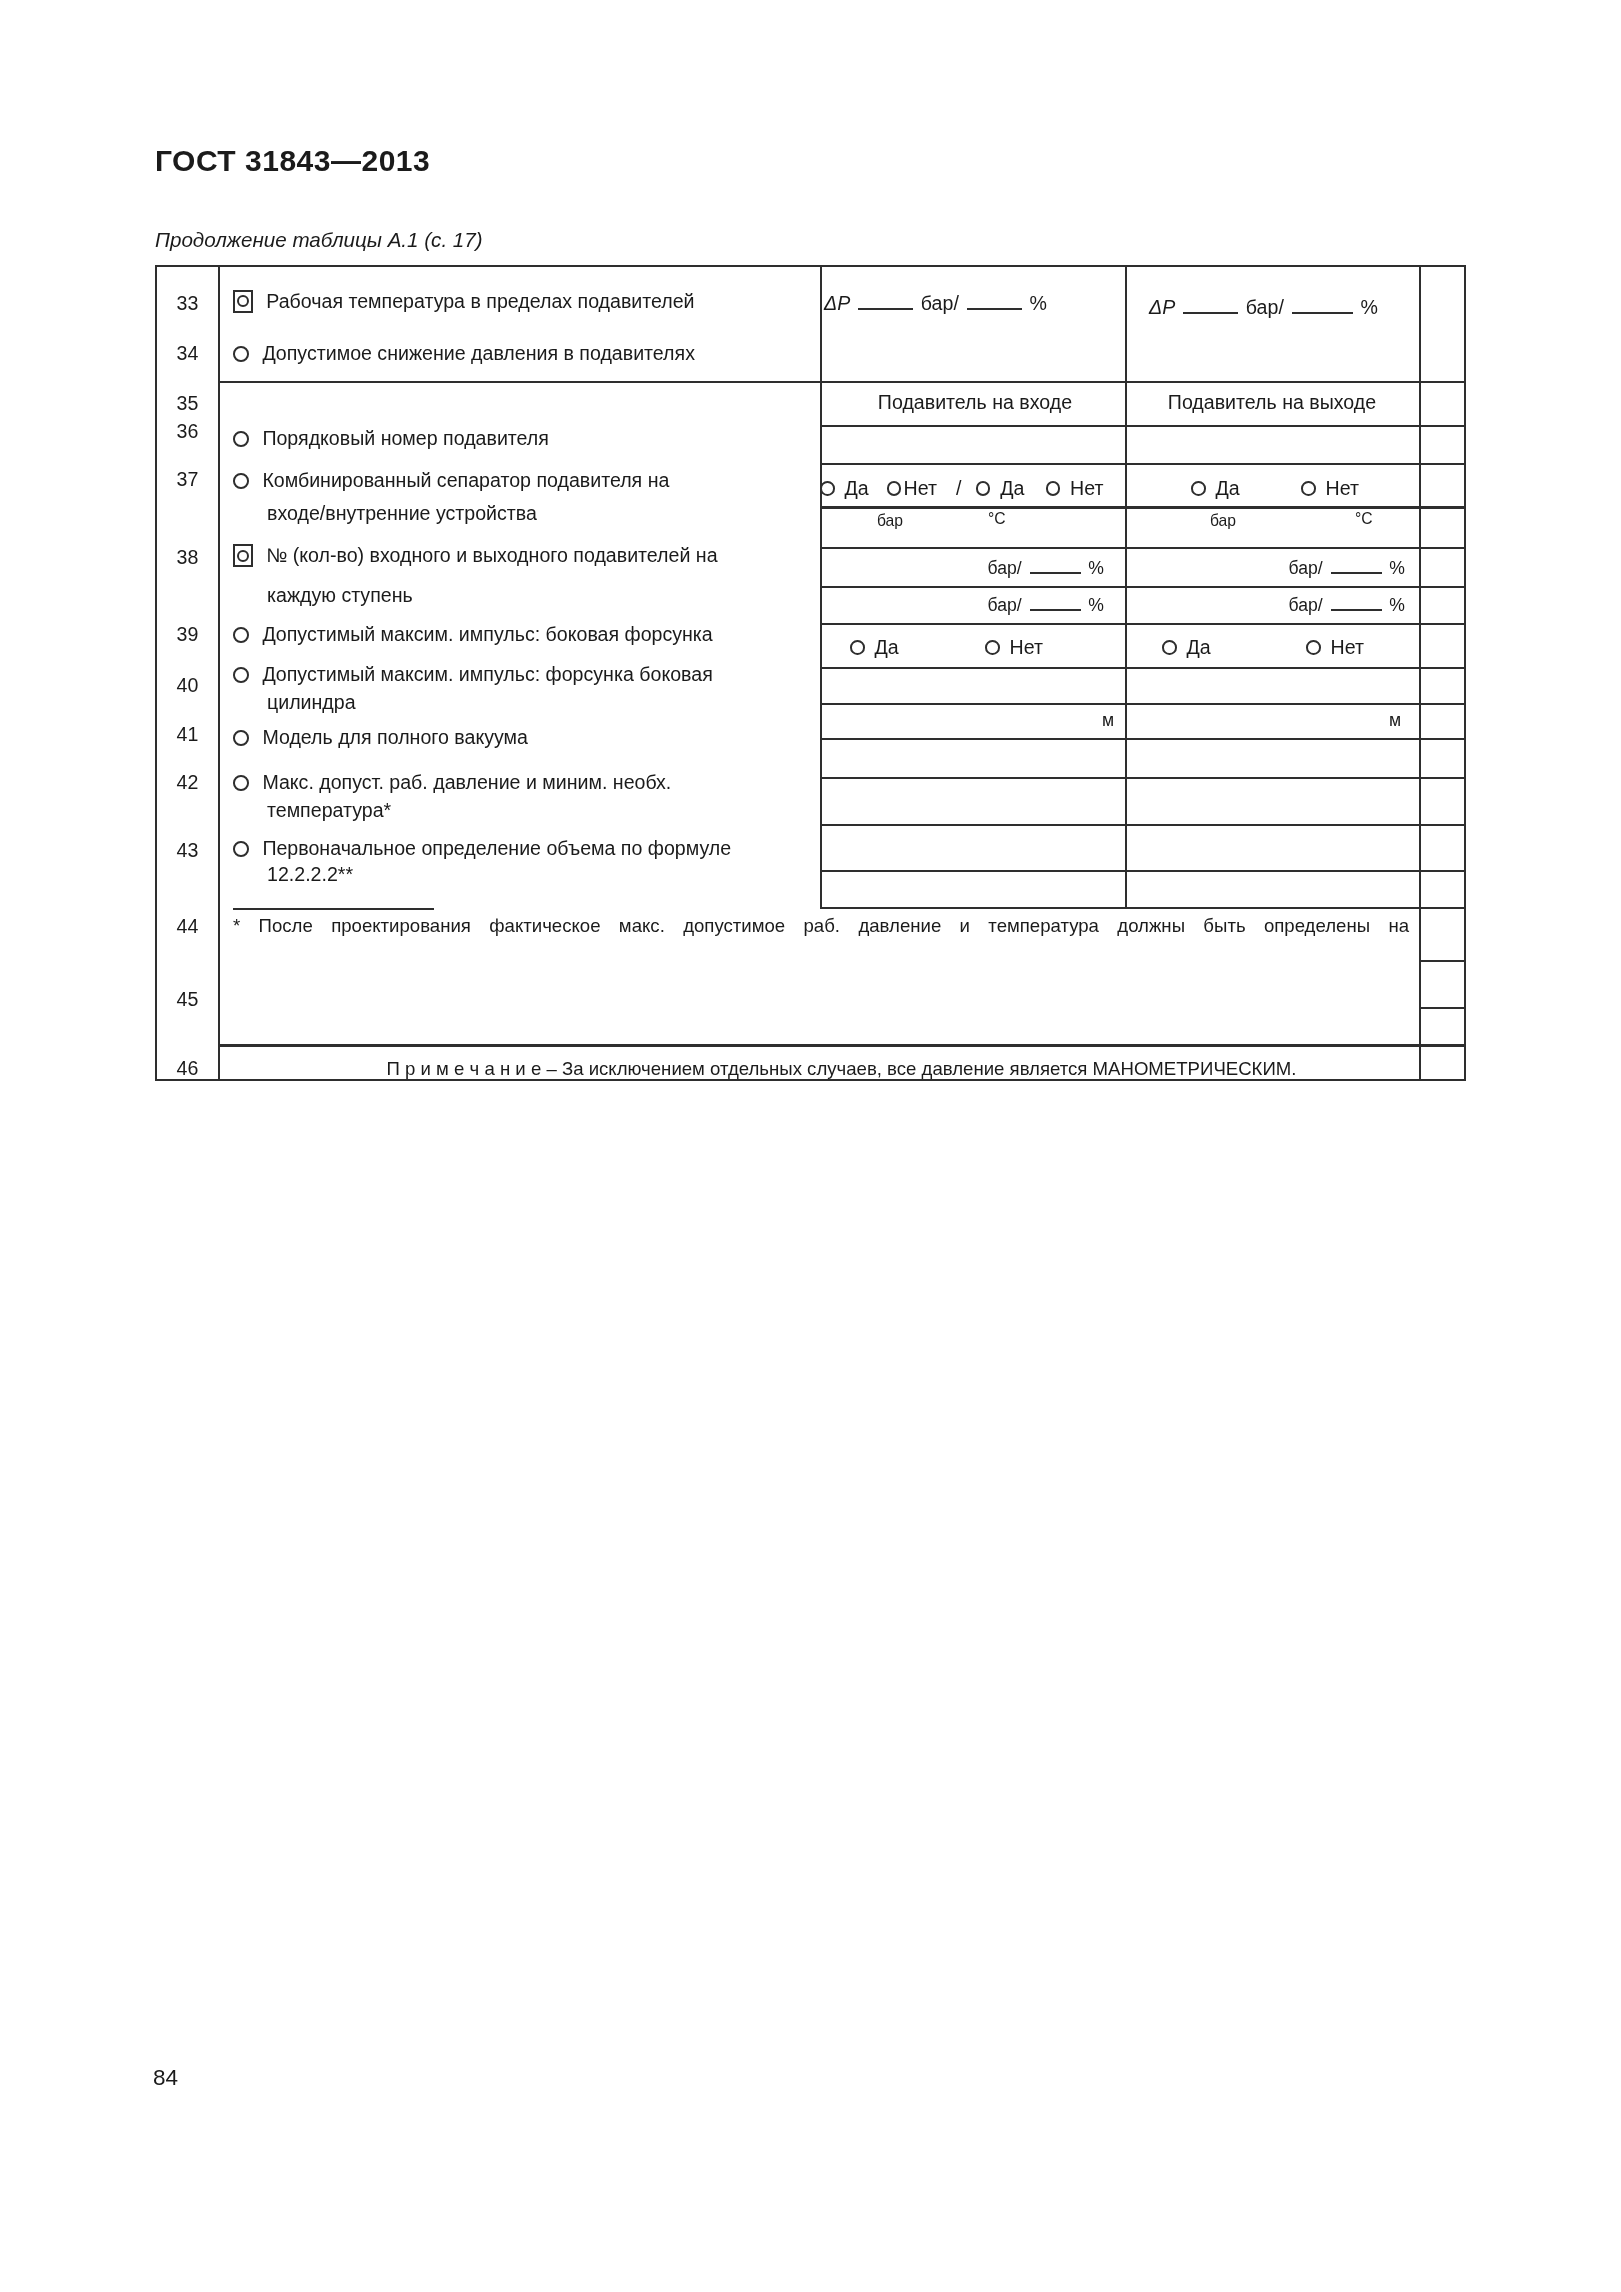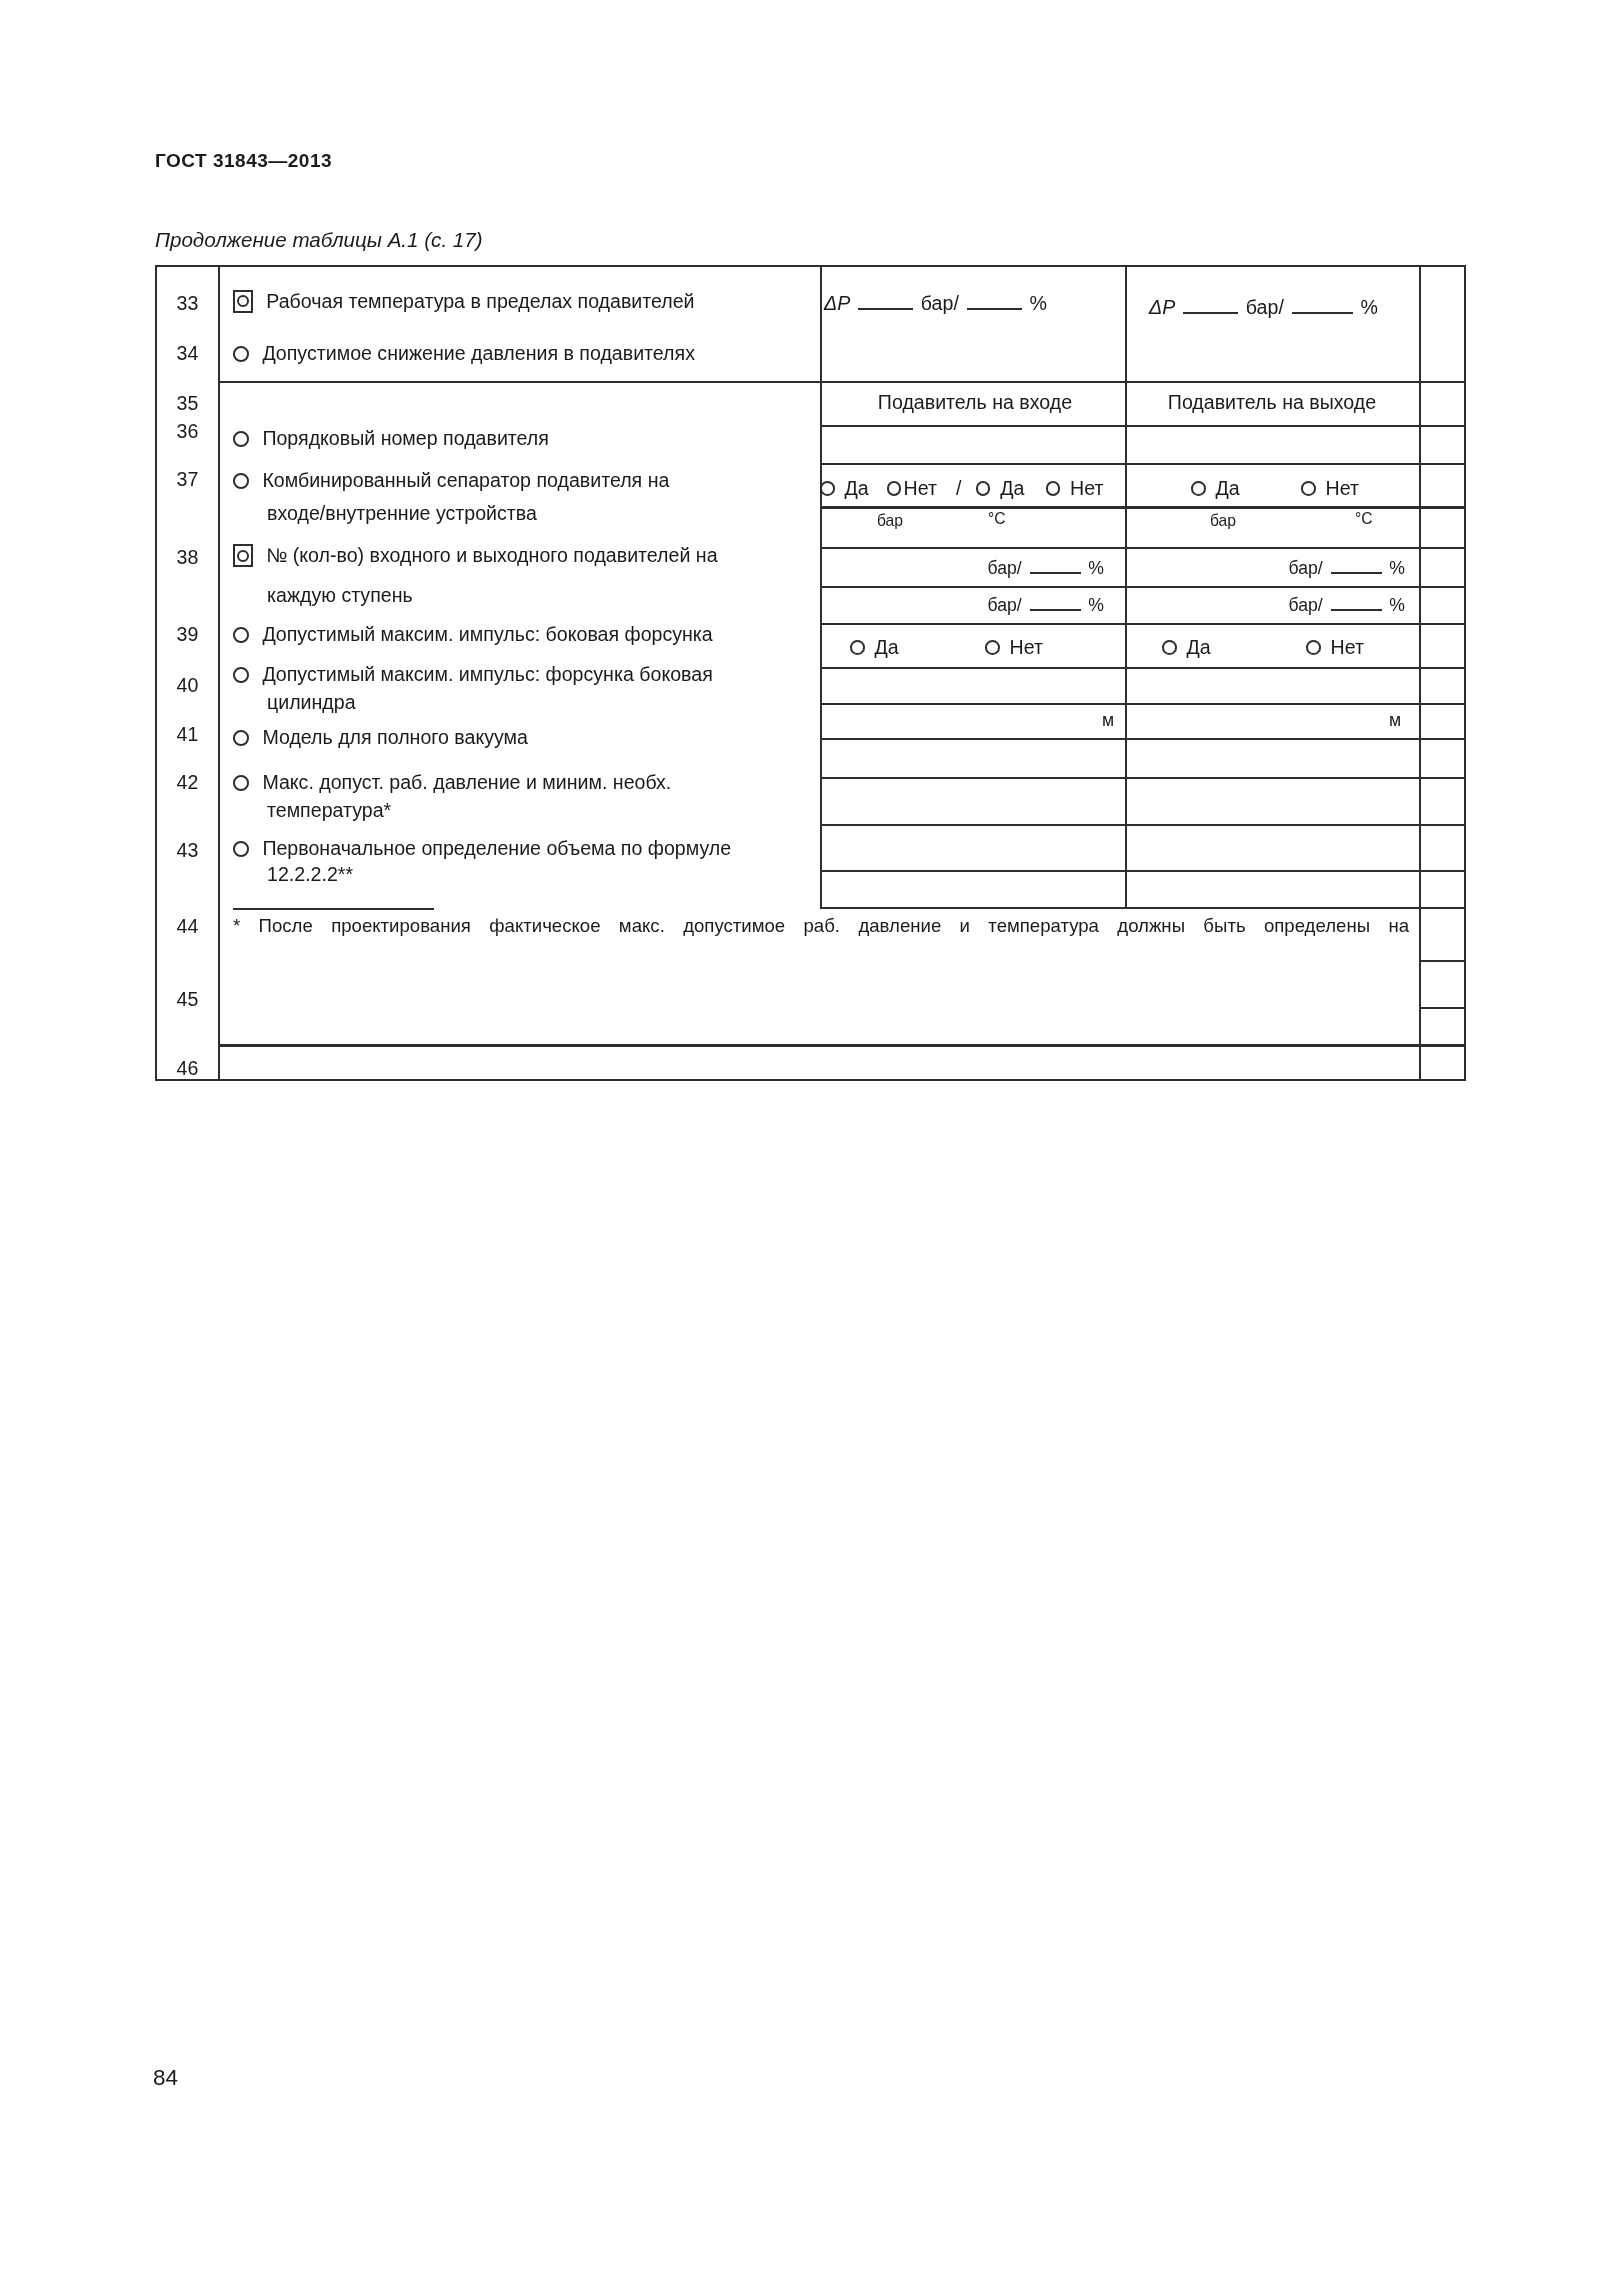--- a/index.html
+++ b/index.html
@@ -6,21 +6,21 @@
   html,body { background:#ffffff; }
   .page {
     position: relative;
     width: 1621px; height: 2293px;
     background: #ffffff;
     font-family: "Liberation Sans", sans-serif;
     color: #1b1b1b;
     overflow: hidden;
   }
   .t { position: absolute; font-size: 19.6px; line-height: 27.4px; white-space: nowrap; }
-  .doc-title { left:155px; top:147px; font-size:19px; font-weight:bold; letter-spacing:0.5px; }
+  .doc-title { left:155px; top:147px; font-size:30px; font-weight:bold; letter-spacing:0.5px; }
   .caption   { left:155px; top:226px; font-size:20.6px; font-style:italic; }
   .pageno    { left:153px; top:2064px; font-size:22.5px; }
 
   .tframe {
     position:absolute; left:155px; top:265px;
     width:1311px; height:816px;
     border:2px solid #2e2e2e;
   }
   .vl { position:absolute; width:2px; background:#2e2e2e; }
   .hl { position:absolute; height:2px; background:#2e2e2e; }
@@ -211,19 +211,20 @@
     <div class="t" style="left:1005px;top:367px">
       <span class="radio-i"></span><span>Да</span>
       <span class="radio-i" style="margin-left:90px"></span><span>Нет</span>
     </div>
 
     <div class="t mid right" style="left:663px;top:440px;width:294px">м</div>
     <div class="t mid right" style="left:968px;top:440px;width:276px">м</div>
 
     <div class="t fnote just" style="top:647px">* После проектирования фактическое макс. допустимое раб. давление и температура должны быть определены на</div>
 
+    <div class="t notecell" style="top:788px">П р и м е ч а н и е – За исключением отдельных случаев, все давление является МАНОМЕТРИЧЕСКИМ.</div>
 
   </div>
 
   <div class="t pageno">84</div>
 
 </div>
 
 
 </body></html>

